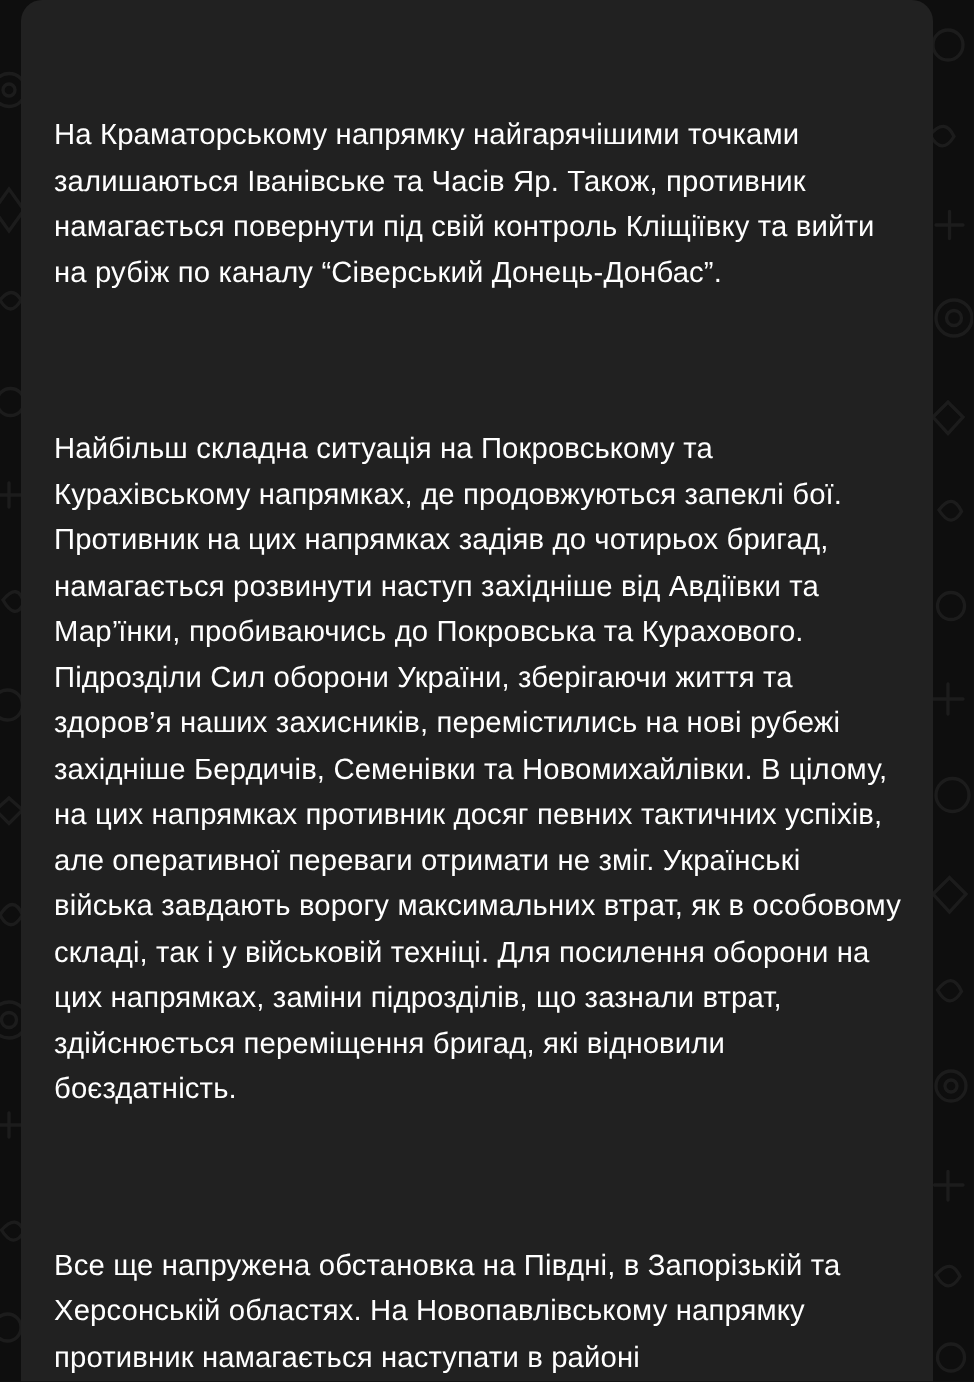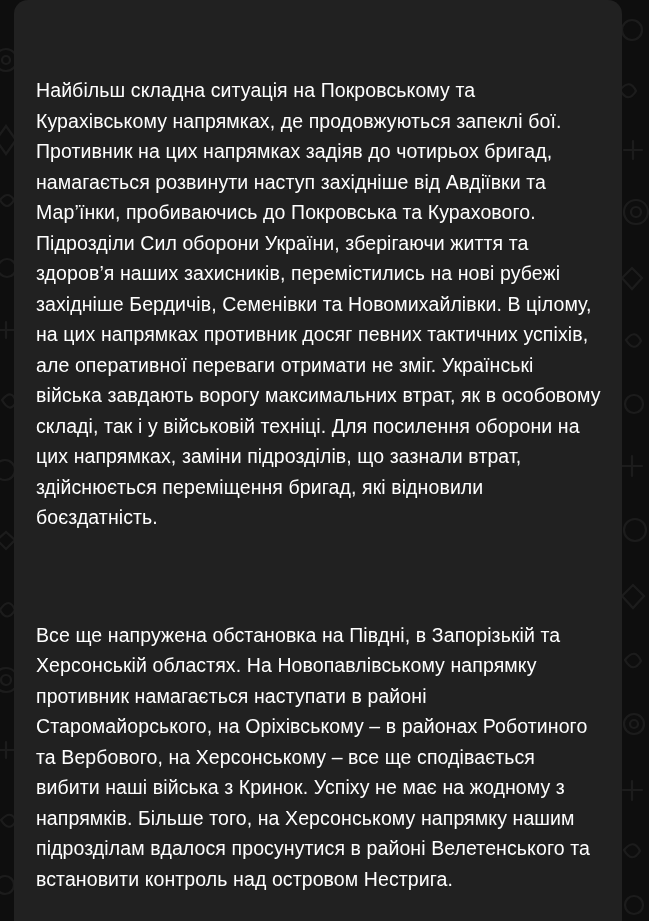--- a/index.html
+++ b/index.html
@@ -99,18 +99,19 @@
         <circle cx="634" cy="724" r="4"></circle>
         <path d="M623 790 h19 M632 781 v19"></path>
         <path d="M624 850 q10 -12 16 1 q-8 13 -16 -1z"></path>
         <circle cx="634" cy="905" r="9"></circle>
       </g>
     </svg>
   </div>
 
   <div class="message-bubble">
     <div class="msg-text">
+      <p class="para">На Краматорському напрямку найгарячішими точками залишаються Іванівське та Часів Яр. Також, противник намагається повернути під свій контроль Кліщіївку та вийти на рубіж по каналу “Сіверський Донець-Донбас”.</p>
       <p class="para">Найбільш складна ситуація на Покровському та Курахівському напрямках, де продовжуються запеклі бої. Противник на цих напрямках задіяв до чотирьох бригад, намагається розвинути наступ західніше від Авдіївки та Мар’їнки, пробиваючись до Покровська та Курахового. Підрозділи Сил оборони України, зберігаючи життя та здоров’я наших захисників, перемістились на нові рубежі західніше Бердичів, Семенівки та Новомихайлівки. В цілому, на цих напрямках противник досяг певних тактичних успіхів, але оперативної переваги отримати не зміг. Українські війська завдають ворогу максимальних втрат, як в особовому складі, так і у військовій техніці. Для посилення оборони на цих напрямках, заміни підрозділів, що зазнали втрат, здійснюється переміщення бригад, які відновили боєздатність.</p>
       <p class="para">Все ще напружена обстановка на Півдні, в Запорізькій та Херсонській областях. На Новопавлівському напрямку противник намагається наступати в районі Старомайорського, на Оріхівському – в районах Роботиного та Вербового, на Херсонському – все ще сподівається вибити наші війська з Кринок. Успіху не має на жодному з напрямків. Більше того, на Херсонському напрямку нашим підрозділам вдалося просунутися в районі Велетенського та встановити контроль над островом Нестрига.</p>
     </div>
   </div>
 
 </div>
 
 </body></html>

